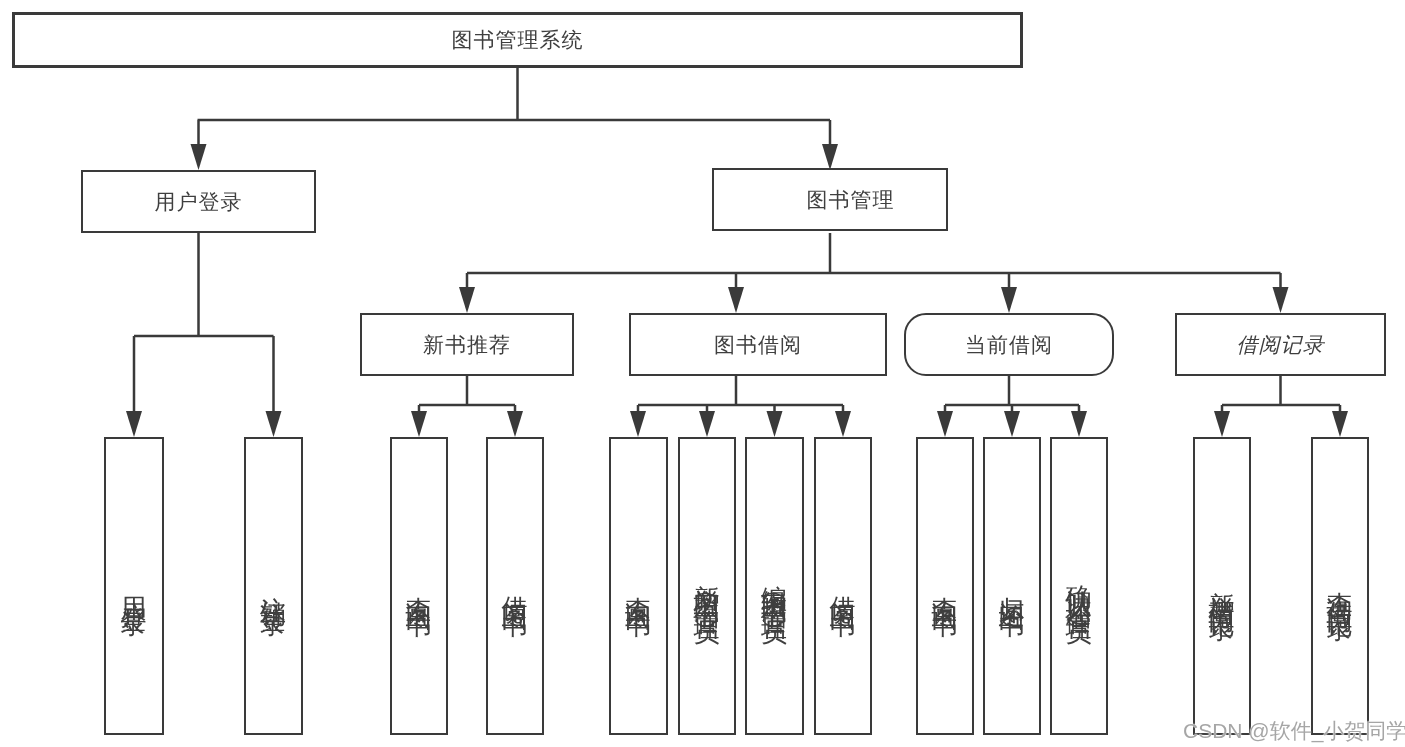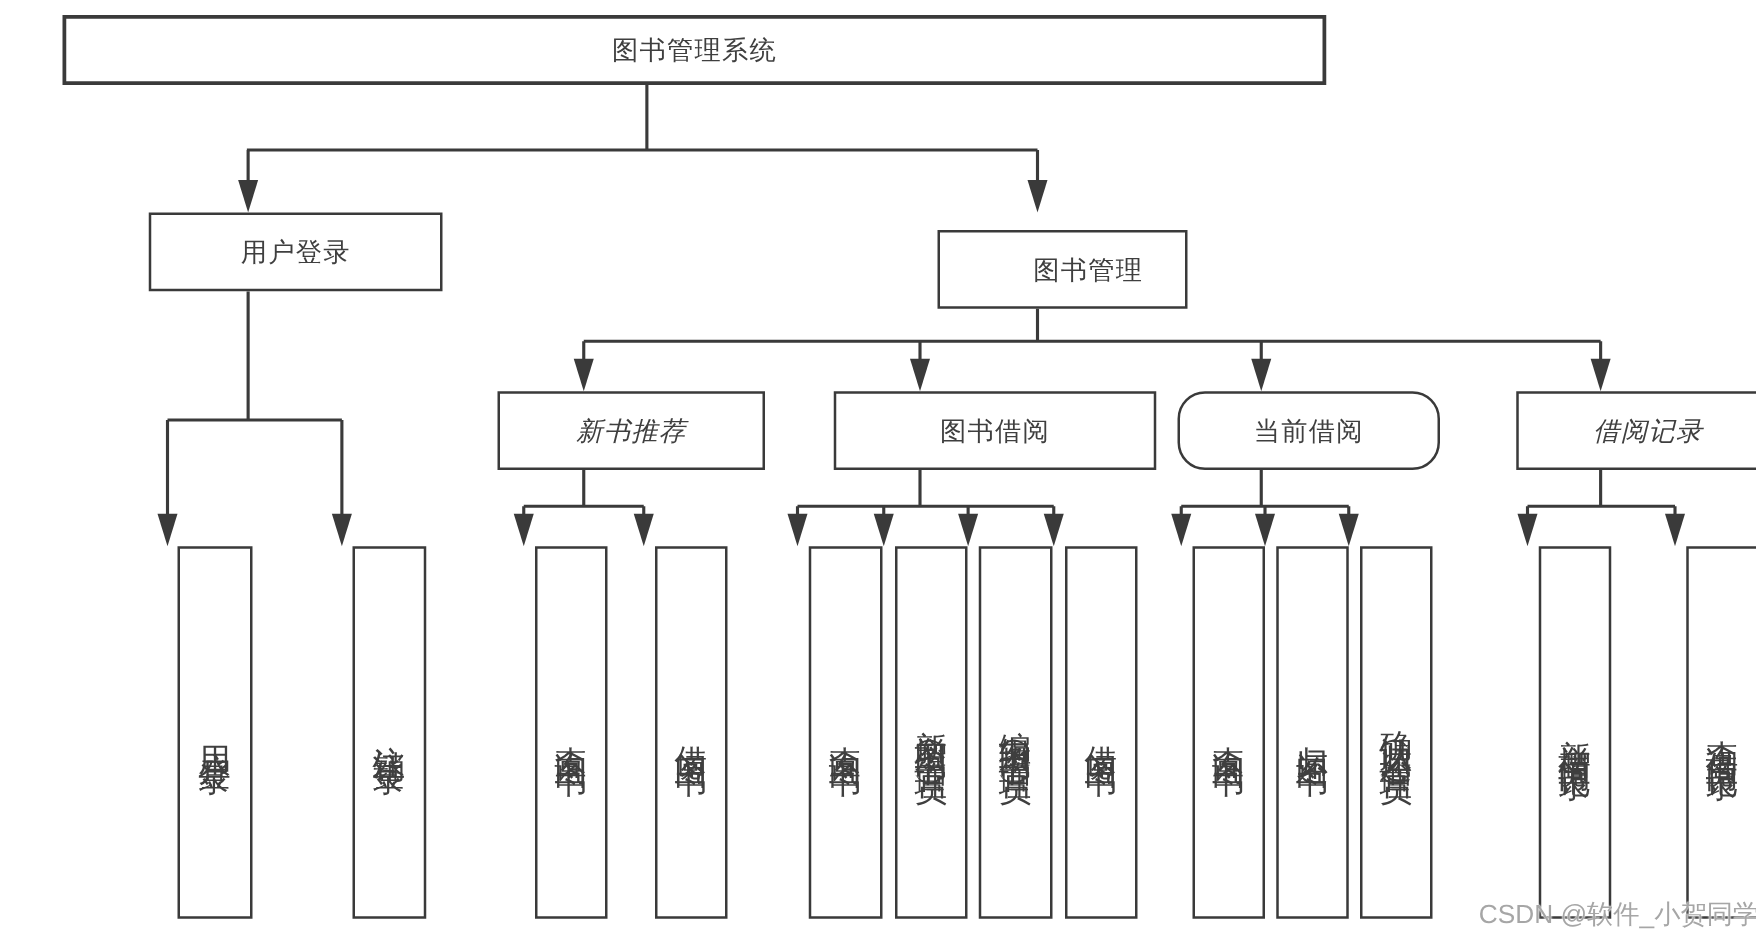--- a/index.html
+++ b/index.html
@@ -11,21 +11,20 @@
     overflow: hidden;
   }
   .box {
     position: absolute;
     box-sizing: border-box;
     border: 2px solid #3a3a3a;
     background: #ffffff;
     display: grid;
     place-items: center;
     color: #3f3f3f;
-    margin-left: 38px;
   }
   .root-box   { border-width: 3px; font-size: 21px; letter-spacing: 1px; }
   .branch-box { font-size: 21px; letter-spacing: 1px; }
   .group-box  { font-size: 21px; letter-spacing: 1px; }
   .leaf-box {
     writing-mode: vertical-rl;
     text-orientation: mixed;
     font-size: 26px;
     letter-spacing: 5px;
     line-height: 1;
@@ -87,23 +86,23 @@
     <polygon points="1004,411 1020,411 1012,437"></polygon>
     <polygon points="1071,411 1087,411 1079,437"></polygon>
     <polygon points="1214,411 1230,411 1222,437"></polygon>
     <polygon points="1332,411 1348,411 1340,437"></polygon>
   </g>
 </svg>
 
 <div class="box root-box" style="left:12px; top:12px; width:1011px; height:56px;">图书管理系统</div>
 
 <div class="box branch-box" style="left:81px; top:170px; width:235px; height:63px;">用户登录</div>
-<div class="box branch-box" style="left:712px; top:184px; width:200px; height:63px;padding-left:41px;">图书管理</div>
+<div class="box branch-box" style="left:712px; top:168px; width:236px; height:63px;padding-left:41px;">图书管理</div>
 
-<div class="box group-box" style="left:360px; top:313px; width:214px; height:63px;font-style:italic;">新书推荐</div>
+<div class="box group-box" style="left:360px; top:313px; width:214px; height:63px;">新书推荐</div>
 <div class="box group-box" style="left:629px; top:313px; width:258px; height:63px;">图书借阅</div>
 <div class="box group-box" style="left:904px; top:313px; width:210px; height:63px;border-radius:22px;">当前借阅</div>
 <div class="box group-box" style="left:1175px; top:313px; width:211px; height:63px;font-style:italic;">借阅记录</div>
 
 <div class="box leaf-box" style="left:104px; top:437px; width:60px; height:298px;">用户登录</div>
 <div class="box leaf-box" style="left:244px; top:437px; width:59px; height:298px;">注销登录</div>
 
 <div class="box leaf-box" style="left:390px; top:437px; width:58px; height:298px;">查询图书</div>
 <div class="box leaf-box" style="left:486px; top:437px; width:58px; height:298px;">借阅图书</div>
 

